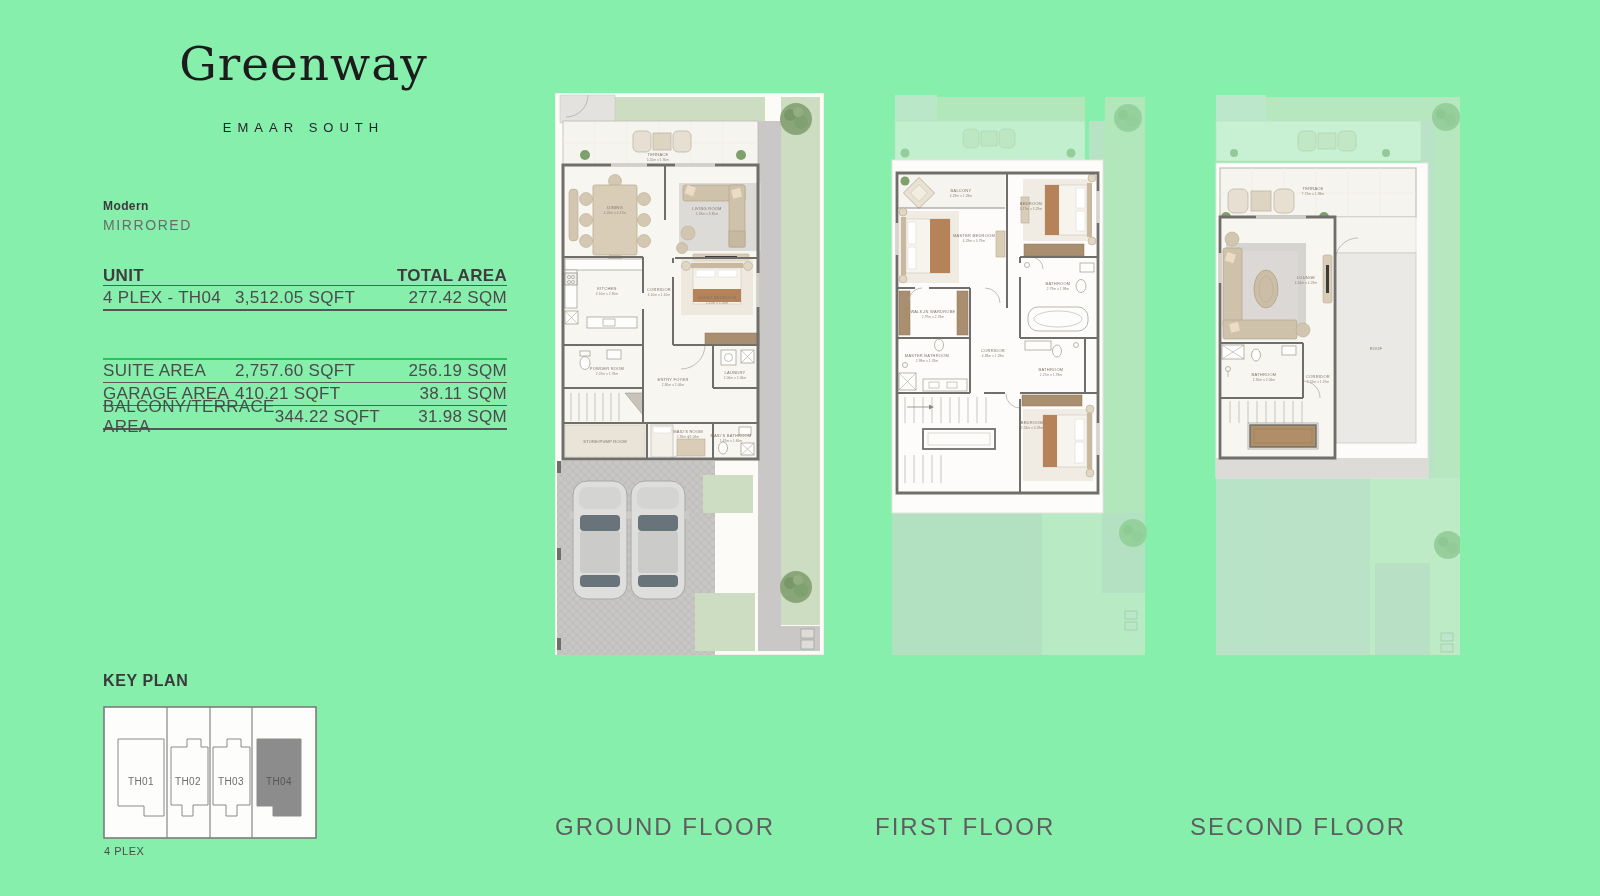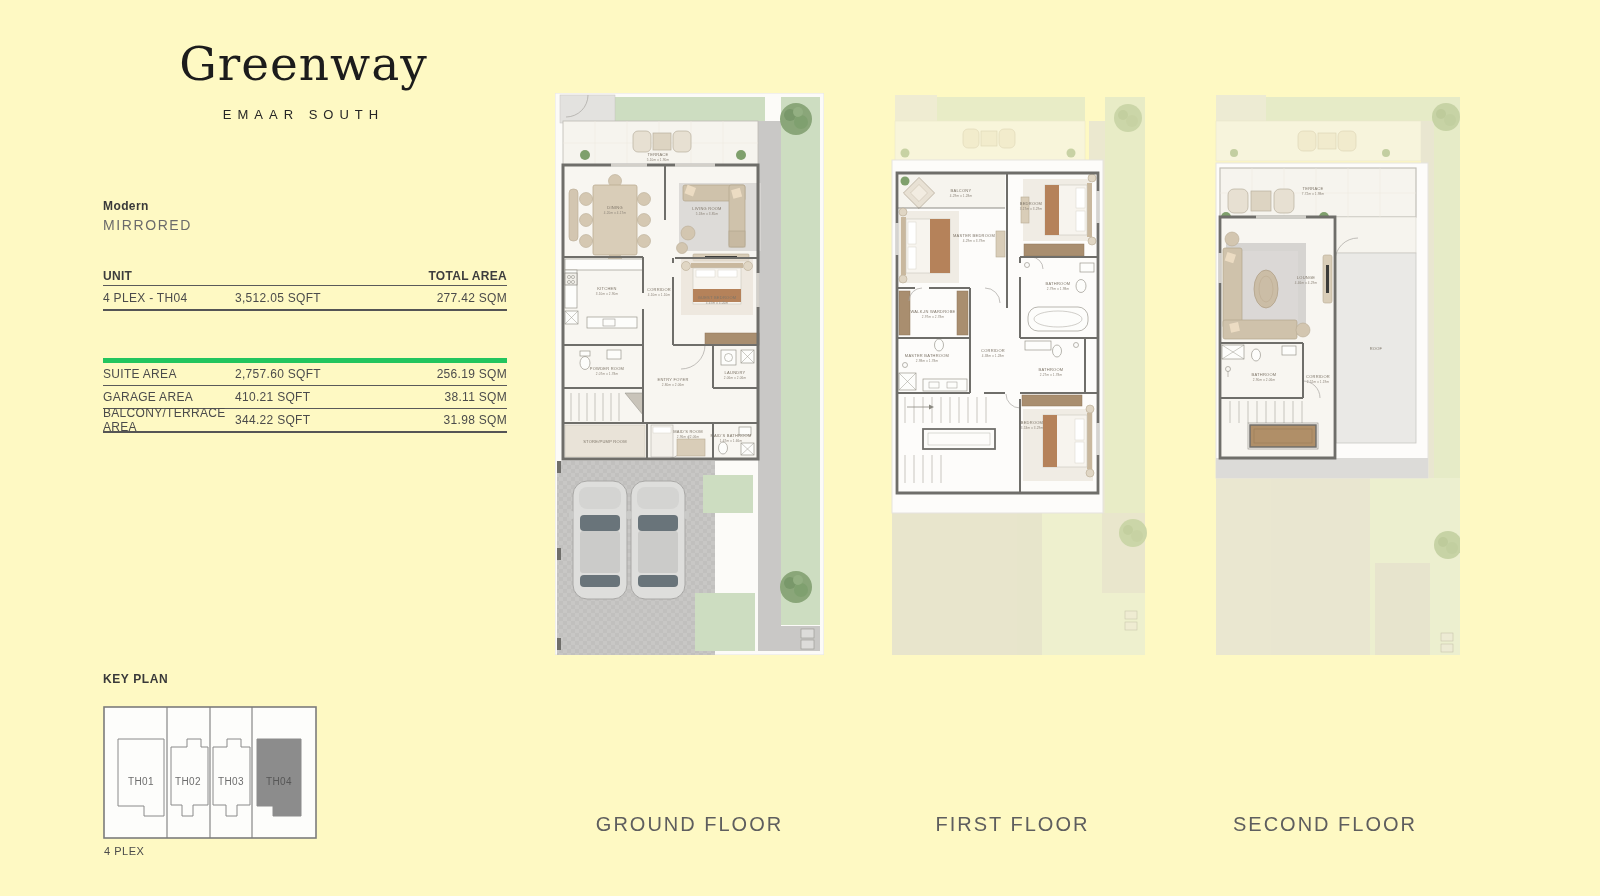--- a/index.html
+++ b/index.html
@@ -1,50 +1,50 @@
 <!DOCTYPE html>
 <html><head>
 <meta charset="utf-8">
 <style>
   html,body{margin:0;padding:0;}
   body{width:1600px;height:896px;background:#f4f3f1;font-family:"Liberation Sans",sans-serif;overflow:hidden;}
-  #app{position:relative;width:1600px;height:896px;background:#fef9c3;}
+  #app{position:relative;width:1600px;height:896px;background:#86efac;}
   
   .brand-block{position:absolute;left:96px;top:40px;width:415px;text-align:center;}
   .brand-name{font-family:"DejaVu Serif",serif;font-size:47px;color:#1c1c1c;letter-spacing:1px;line-height:1;}
-  .brand-tagline{margin-top:20px;font-size:13px;color:#262626;letter-spacing:6px;font-weight:500;}
+  .brand-tagline{margin-top:33px;font-size:13px;color:#262626;letter-spacing:6px;font-weight:500;}
   .unit-block{position:absolute;left:103px;top:199px;width:404px;color:#4c4c4c;}
   .unit-collection{font-size:12px;font-weight:bold;color:#3a3a3a;letter-spacing:.4px;}
   .unit-title{margin-top:9px;font-size:23px;letter-spacing:2.5px;color:#4f4f4f;font-weight:400;}
   .unit-variant{margin-top:4px;font-size:14px;letter-spacing:1.6px;color:#6b6b6b;}
   
-  .area-table{position:absolute;left:103px;top:266px;width:404px;font-size:12px;color:#4b4b4b;letter-spacing:.3px;}
+  .area-table{position:absolute;left:103px;top:266px;width:404px;font-size:17px;color:#4b4b4b;letter-spacing:.3px;}
   .tr{display:flex;align-items:center;}
   .tr .c-label{flex:1;text-align:left;}
   .tr .c-sqft{width:160px;text-align:left;}
   .tr .c-sqm{width:112px;text-align:right;}
   .thead{height:19px;font-weight:bold;color:#3d3d3d;border-bottom:1px solid #5a5a5a;}
   .thead .c-total{width:272px;text-align:right;}
   .unit-row{height:23px;border-bottom:2px solid #555;}
   .table-gap{height:47px;}
-  .sub-rows{border-top:5px solid #22c55e;}
+  .sub-rows{border-top:2px solid #22c55e;}
   .sub-rows .tr{height:22px;border-bottom:1px solid #5a5a5a;}
   .sub-rows .tr:last-child{border-bottom:2px solid #555;}
   
-  .keyplan-title{position:absolute;left:103px;top:672px;font-size:12px;font-weight:bold;color:#3a3a3a;letter-spacing:.6px;}
+  .keyplan-title{position:absolute;left:103px;top:672px;font-size:16px;font-weight:bold;color:#3a3a3a;letter-spacing:.6px;}
   .keyplan-svg{position:absolute;left:103px;top:706px;}
   .keyplan-caption{position:absolute;left:104px;top:845px;font-size:11px;color:#4b4b4b;letter-spacing:.5px;}
   .kp-label{font-size:10px;fill:#6e6e6e;letter-spacing:.4px;}
   .kp-label-hl{fill:#565656;}
   
   .plan{position:absolute;top:93px;}
   .plan-ground{left:555px;}
   .plan-first{left:875px;}
   .plan-second{left:1190px;}
-  .floor-label{position:absolute;top:813px;text-align:center;font-size:20px;letter-spacing:2px;color:#5e5e5e;font-weight:300;}
+  .floor-label{position:absolute;top:813px;text-align:left;font-size:24px;letter-spacing:2px;color:#5e5e5e;font-weight:300;}
   .fl-ground{left:555px;width:269px;}
   .fl-first{left:875px;width:275px;}
   .fl-second{left:1190px;width:270px;}
   .rl{font-size:4px;fill:#7e7568;letter-spacing:.25px;text-anchor:middle;}
   .rd{font-size:3.1px;fill:#8d857a;letter-spacing:.15px;text-anchor:middle;}
   .wall{stroke:#6f6e6a;fill:none;}
   .iwall{stroke:#6f6e6a;stroke-width:2;fill:none;}
   .thin{stroke:#b2afa7;stroke-width:.7;fill:none;}
   .arc{stroke:#a8a5a0;stroke-width:.7;fill:none;}
   .fixt{fill:#fdfdfb;stroke:#9b988f;stroke-width:.7;}

